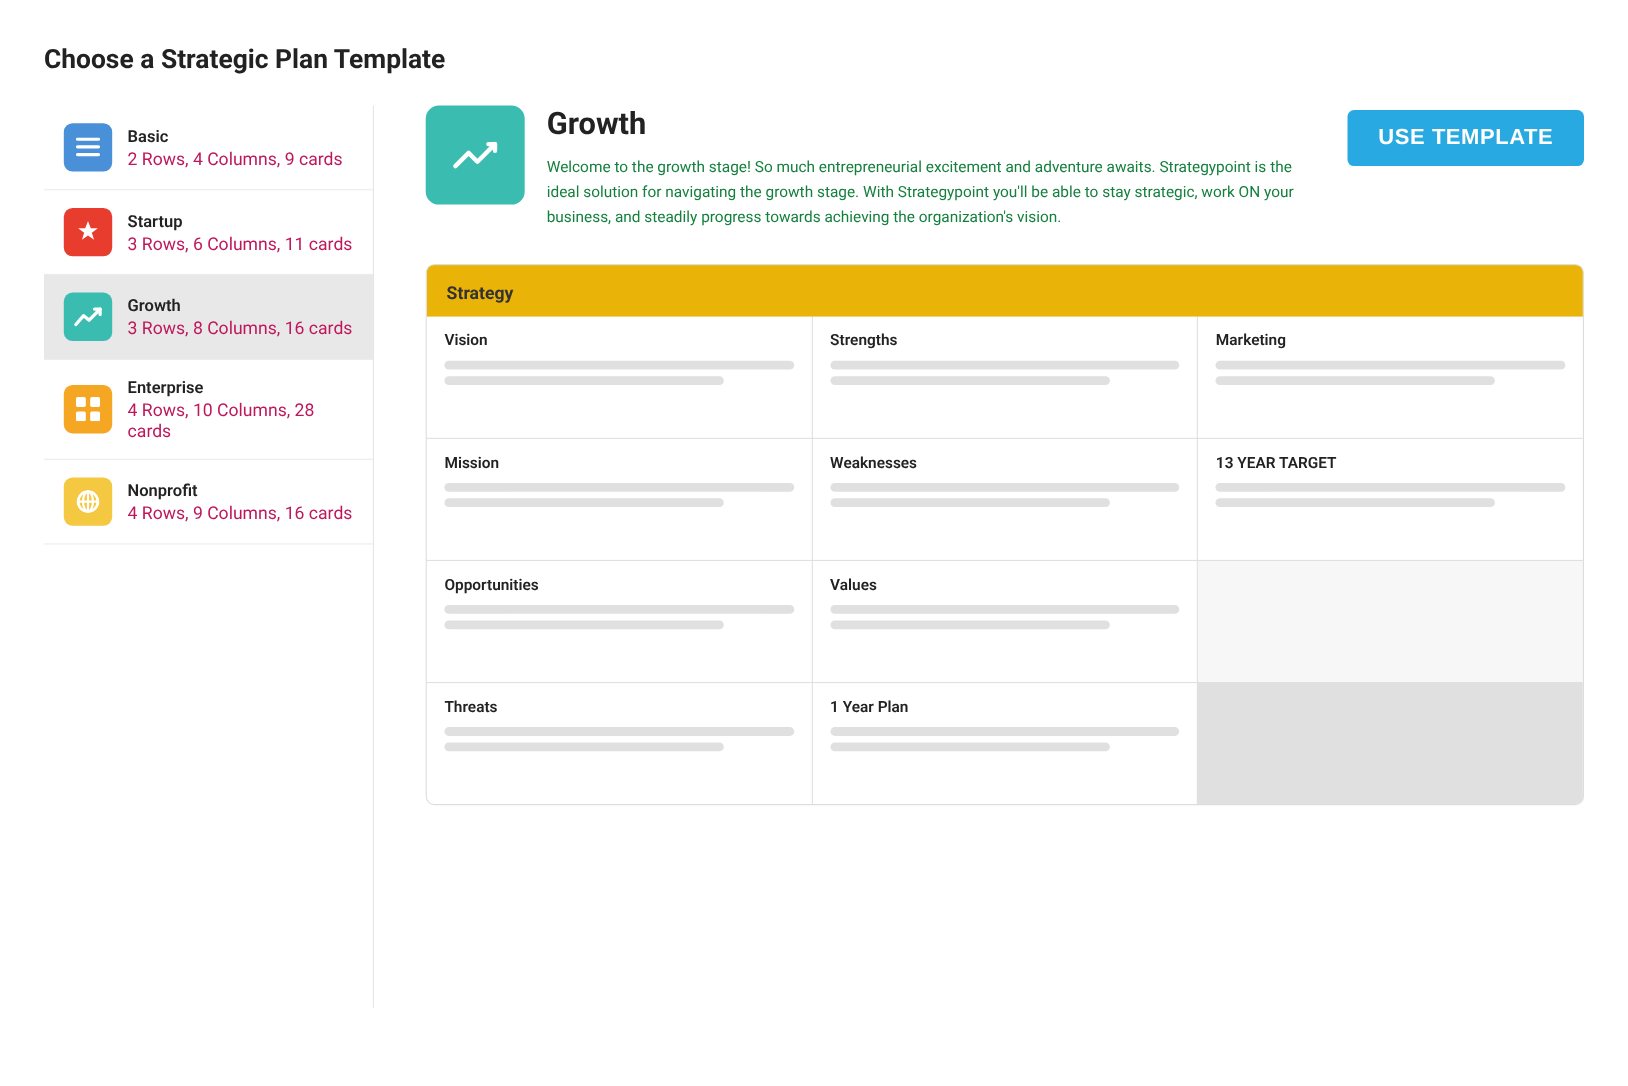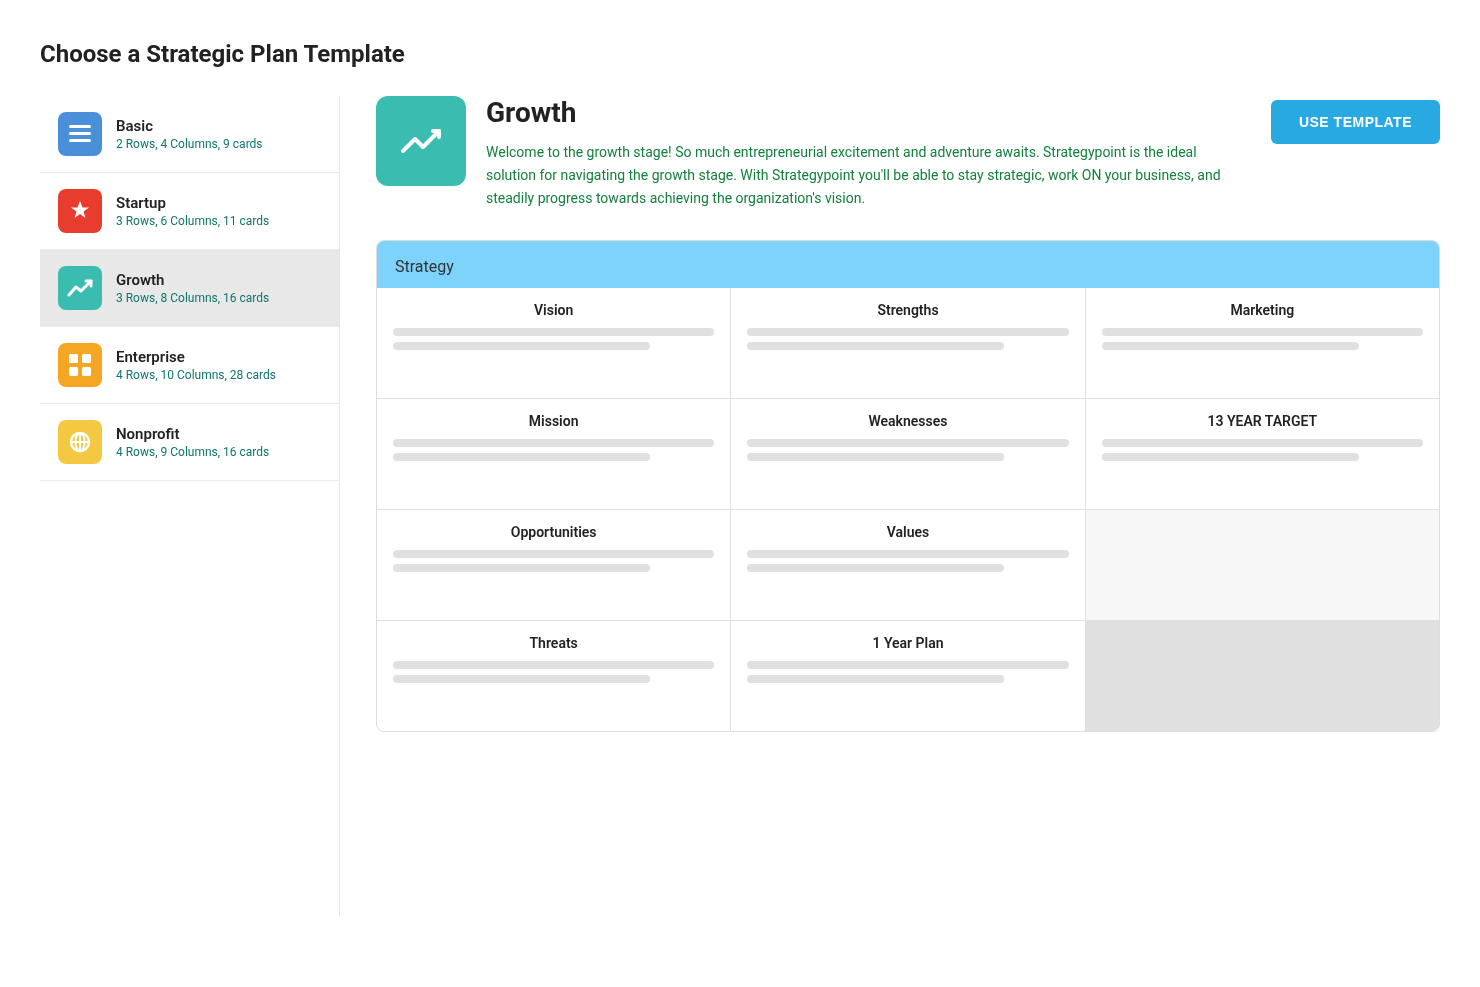--- a/index.html
+++ b/index.html
@@ -11,21 +11,21 @@
       min-height: 987px;
     }
     h1 {
       font-size: 24px;
       font-weight: 700;
       color: #222;
       margin-bottom: 28px;
     }
     .main-layout {
       display: flex;
-      gap: 0;
+      gap: 11px;
       min-height: 820px;
     }
     
     .sidebar {
       width: 300px;
       flex-shrink: 0;
       border-right: 1px solid #e5e5e5;
       padding-right: 0;
     }
     .sidebar-item {
@@ -53,22 +53,22 @@
     .icon-growth { background: #3abcb1; }
     .icon-enterprise { background: #f5a623; }
     .icon-nonprofit { background: #f5c842; }
     .sidebar-item-text {}
     .sidebar-item-name {
       font-size: 15px;
       font-weight: 600;
       color: #222;
     }
     .sidebar-item-meta {
-      font-size: 12px;
-      color: #0f766e;
+      font-size: 16px;
+      color: #be185d;
       margin-top: 2px;
     }
     
     .content {
       flex: 1;
       padding: 0 0 0 36px;
     }
     .content-header {
       display: flex;
       align-items: flex-start;
@@ -103,54 +103,53 @@
       color: #15803d;
       line-height: 1.65;
       max-width: 740px;
     }
     .use-template-btn {
       background: #29a9e1;
       color: #fff;
       border: none;
       border-radius: 6px;
       padding: 14px 28px;
-      font-size: 14px;
+      font-size: 20px;
       font-weight: 700;
       letter-spacing: 0.5px;
       cursor: pointer;
       white-space: nowrap;
       flex-shrink: 0;
       align-self: flex-start;
       margin-top: 4px;
     }
     
     .preview-container {
       border: 1px solid #ddd;
       border-radius: 8px;
       padding: 0;
       overflow: hidden;
     }
     .preview-section-label {
       font-size: 16px;
-      font-weight: 400;
+      font-weight: 700;
       color: #333;
       padding: 16px 18px 12px;
-      background: #7dd3fc;
+      background: #eab308;
     }
     .preview-card {
       background: #fff;
       padding: 14px 16px;
       min-height: 110px;
     }
     .preview-card-title {
       font-size: 14px;
       font-weight: 600;
       color: #222;
       margin-bottom: 10px;
-      text-align: center;
     }
     .placeholder-line {
       height: 8px;
       background: #e0e0e0;
       border-radius: 4px;
       margin-bottom: 6px;
     }
     .placeholder-line.medium { width: 80%; }
     .placeholder-line.full { width: 100%; }
     .preview-grid-inner {

